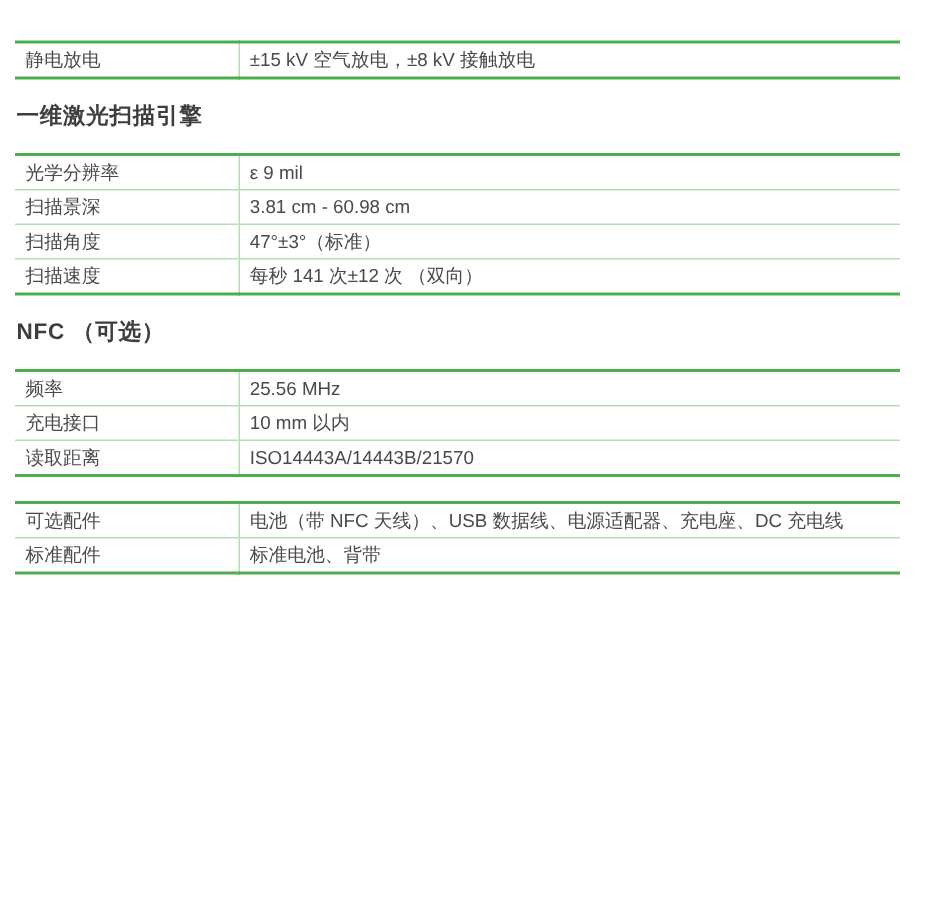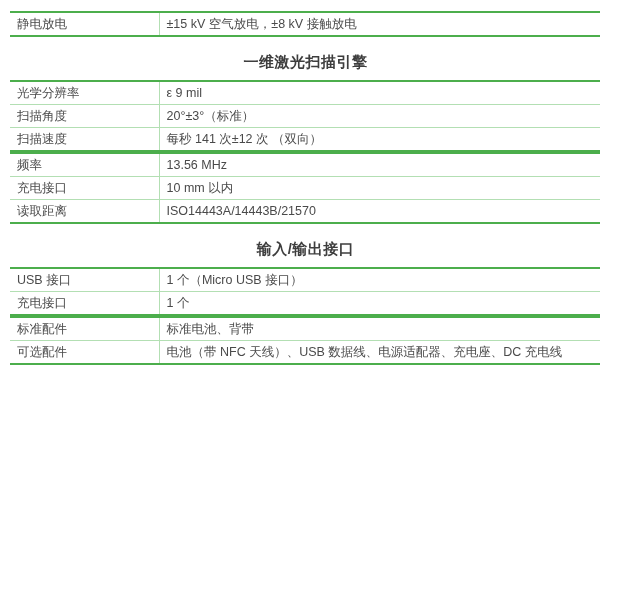--- a/index.html
+++ b/index.html
@@ -18,29 +18,29 @@
   }
   .page{padding:11px 21px 0 10px;}
   .spec-section{margin:0;}
   .section-title{
     font-size:15px;
     font-weight:bold;
     color:var(--heading-color);
     margin:17px 0 10px 1px;
     line-height:16px;
     letter-spacing:0.5px;
-    text-align:center;
   }
   .spec-section:first-child .section-title{display:none;}
   table.spec-table{
     border-collapse:collapse;
     table-layout:fixed;
     width:590px;
     border-top:2px solid var(--border-strong);
     border-bottom:2px solid var(--border-strong);
+    margin-top:16px;
   }
   table.spec-table td{
     height:22px;
     font-size:12.5px;
     line-height:22px;
     padding:0 0 0 7px;
     vertical-align:middle;
     white-space:nowrap;
     overflow:hidden;
   }
@@ -67,82 +67,71 @@
 
   <section class="spec-section">
     <h3 class="section-title">一维激光扫描引擎</h3>
     <table class="spec-table">
       <tbody>
   <tr class="spec-row">
     <td class="label">光学分辨率</td>
     <td class="value">ε 9 mil</td>
   </tr>
 
+  <tr class="spec-row">
+    <td class="label">扫描景深</td>
+    <td class="value">3.81 cm - 60.98 cm</td>
+  </tr>
 
   <tr class="spec-row">
     <td class="label">扫描角度</td>
-    <td class="value">20°±3°（标准）</td>
+    <td class="value">47°±3°（标准）</td>
   </tr>
 
   <tr class="spec-row">
     <td class="label">扫描速度</td>
     <td class="value">每秒 141 次±12 次 （双向）</td>
   </tr>
 </tbody>
     </table>
   </section>
 
 
   <section class="spec-section">
+    <h3 class="section-title">NFC （可选）</h3>
     <table class="spec-table">
       <tbody>
   <tr class="spec-row">
     <td class="label">频率</td>
-    <td class="value">13.56 MHz</td>
+    <td class="value">25.56 MHz</td>
   </tr>
 
   <tr class="spec-row">
     <td class="label">充电接口</td>
     <td class="value">10 mm 以内</td>
   </tr>
 
   <tr class="spec-row">
     <td class="label">读取距离</td>
     <td class="value">ISO14443A/14443B/21570</td>
   </tr>
 </tbody>
     </table>
   </section>
 
-  <section class="spec-section">
-    <h3 class="section-title">输入/输出接口</h3>
-    <table class="spec-table">
-      <tbody>
-  <tr class="spec-row">
-    <td class="label">USB 接口</td>
-    <td class="value">1 个（Micro USB 接口）</td>
-  </tr>
-
-  <tr class="spec-row">
-    <td class="label">充电接口</td>
-    <td class="value">1 个</td>
-  </tr>
-</tbody>
-    </table>
-  </section>
 
   <section class="spec-section">
     <table class="spec-table">
       <tbody>
   <tr class="spec-row">
-    <td class="label">标准配件</td>
-    <td class="value">标准电池、背带</td>
+    <td class="label">可选配件</td>
+    <td class="value">电池（带 NFC 天线）、USB 数据线、电源适配器、充电座、DC 充电线</td>
   </tr>
 
   <tr class="spec-row">
-    <td class="label">可选配件</td>
-    <td class="value">电池（带 NFC 天线）、USB 数据线、电源适配器、充电座、DC 充电线</td>
+    <td class="label">标准配件</td>
+    <td class="value">标准电池、背带</td>
   </tr>
 </tbody>
     </table>
   </section>
 </div>
 </div>
 
 </body></html>

